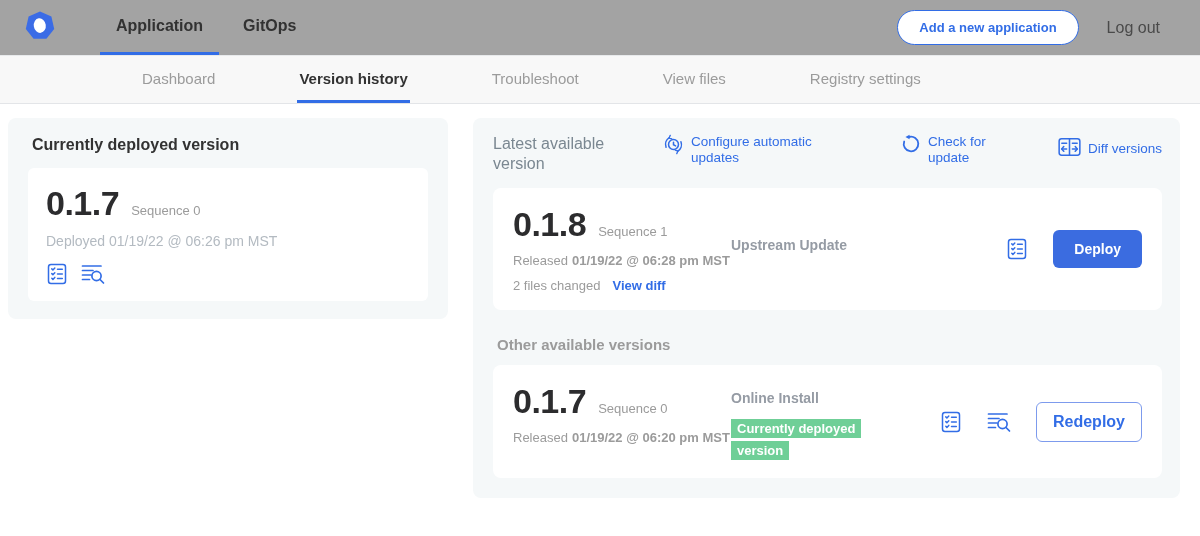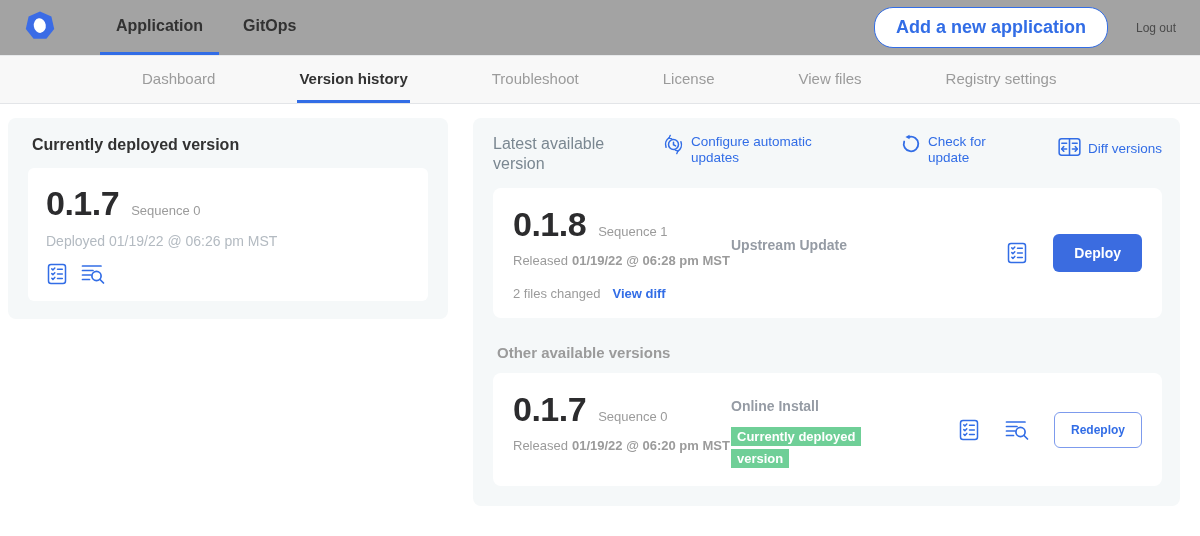--- a/index.html
+++ b/index.html
@@ -19,26 +19,26 @@
   .top-tabs { display: flex; margin-left: 45px; }
   .top-tab {
     display: flex; align-items: center; padding: 0 16px;
     font-size: 16px; font-weight: 600; color: #323232;
     cursor: pointer; border-bottom: 3px solid transparent; margin-right: 8px;
   }
   .top-tab.active { border-bottom-color: #326de6; }
   .topnav-right { margin-left: auto; display: flex; align-items: center; }
   .add-app-btn {
     border: 1px solid #326de6; color: #326de6; background: #fff;
-    font-family: inherit; font-size: 18px; font-weight: 700;
+    font-family: inherit; font-size: 13px; font-weight: 700;
     border-radius: 19px; padding: 9px 21px; cursor: pointer;
   }
   .logout-link {
-    margin-left: 28px; margin-right: 24px;
-    font-size: 12px; color: #4a4a4a; cursor: pointer;
+    margin-left: 28px; margin-right: 40px;
+    font-size: 16px; color: #4a4a4a; cursor: pointer;
   }
   
   .subnav {
     height: 48px; background: #f8f8f8;
     border-bottom: 1px solid #e3e5e8;
     display: flex; align-items: stretch; padding-left: 140px;
   }
   .subnav-item {
     display: flex; align-items: center;
     font-size: 15px; color: #9b9b9b; cursor: pointer;
@@ -70,41 +70,41 @@
   .act-config { margin-left: 38px; width: 176px; }
   .act-diff { margin-left: auto; align-items: center; margin-top: 3px; }
   .act-diff .lbl { font-size: 13.5px; }
   
   .version-card { border-radius: 8px; padding: 17px 20px; display: flex; }
   .card-latest { margin-top: 14px; }
   .vc-left { width: 218px; flex: none; }
   .released-line { margin-top: 8px; font-size: 13px; color: #9b9b9b; line-height: 1.4; }
   .rel-prefix { margin-right: 4px; }
   .rel-date { font-weight: 700; }
-  .files-row { margin-top: 16px; font-size: 13px; color: #9b9b9b; display: flex; }
+  .files-row { margin-top: 8px; font-size: 13px; color: #9b9b9b; display: flex; }
   .view-diff-link { color: #326de6; font-weight: 600; margin-left: 12px; cursor: pointer; }
   .vc-mid { flex: 1; }
   .source-label { font-size: 14px; font-weight: 600; color: #959ba4; }
   .mid-latest { padding-top: 31px; }
   .mid-other { padding-top: 7px; }
   .badge-wrap { margin-top: 10px; width: 152px; line-height: 21px; }
   .deployed-badge {
     background: #6fcf97; color: #ffffff; font-size: 13px; font-weight: 600;
     padding: 2px 6px;
     -webkit-box-decoration-break: clone; box-decoration-break: clone;
   }
   .vc-right { display: flex; align-items: center; gap: 25px; align-self: center; }
   .deploy-btn {
     background: #3b6ce0; color: #fff; border: none; border-radius: 6px;
     font-family: inherit; font-size: 14px; font-weight: 700;
     padding: 11px 21px; cursor: pointer;
   }
   .redeploy-btn {
     background: #fff; color: #326de6; border: 1px solid #7d9bed; border-radius: 6px;
-    font-family: inherit; font-size: 12px; font-weight: 700;
+    font-family: inherit; font-size: 16px; font-weight: 700;
     padding: 10px 16px; cursor: pointer;
   }
   .other-title { margin: 26px 0 0 4px; font-size: 15px; color: #9b9b9b; }
   .card-other { margin-top: 12px; }
 </style>
 </head>
 <body>
 
 <header class="topnav">
   <div class="logo-wrap">
@@ -122,21 +122,20 @@
   <div class="topnav-right">
     <button class="add-app-btn">Add a new application</button>
     <span class="logout-link">Log out</span>
   </div>
 </header>
 
 <nav class="subnav">
   <div class="subnav-item">Dashboard</div>
   <div class="subnav-item active">Version history</div>
   <div class="subnav-item">Troubleshoot</div>
-  <div class="subnav-item">License</div>
   <div class="subnav-item">View files</div>
   <div class="subnav-item">Registry settings</div>
 </nav>
 
 <main class="main">
 
   <section class="panel left-panel">
     <h2 class="left-panel-title">Currently deployed version</h2>
     <div class="white-card deployed-card">
       <div class="ver-row">

